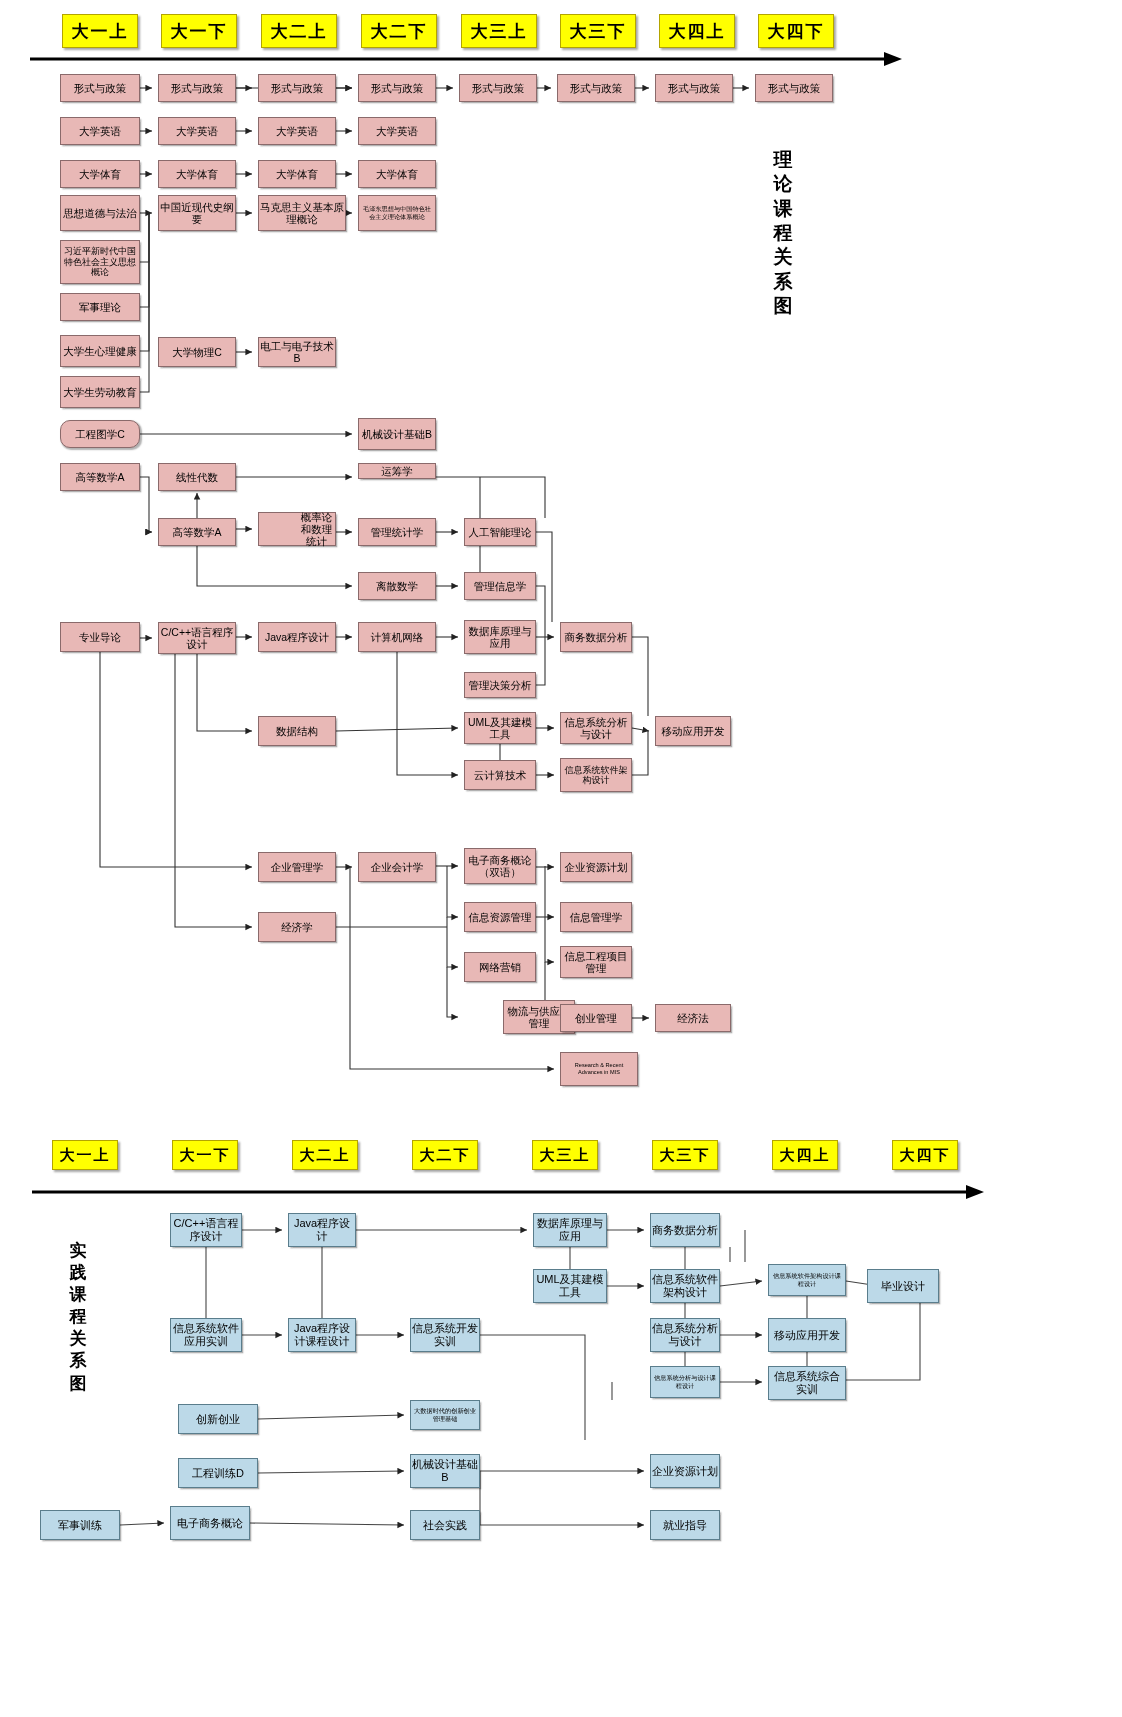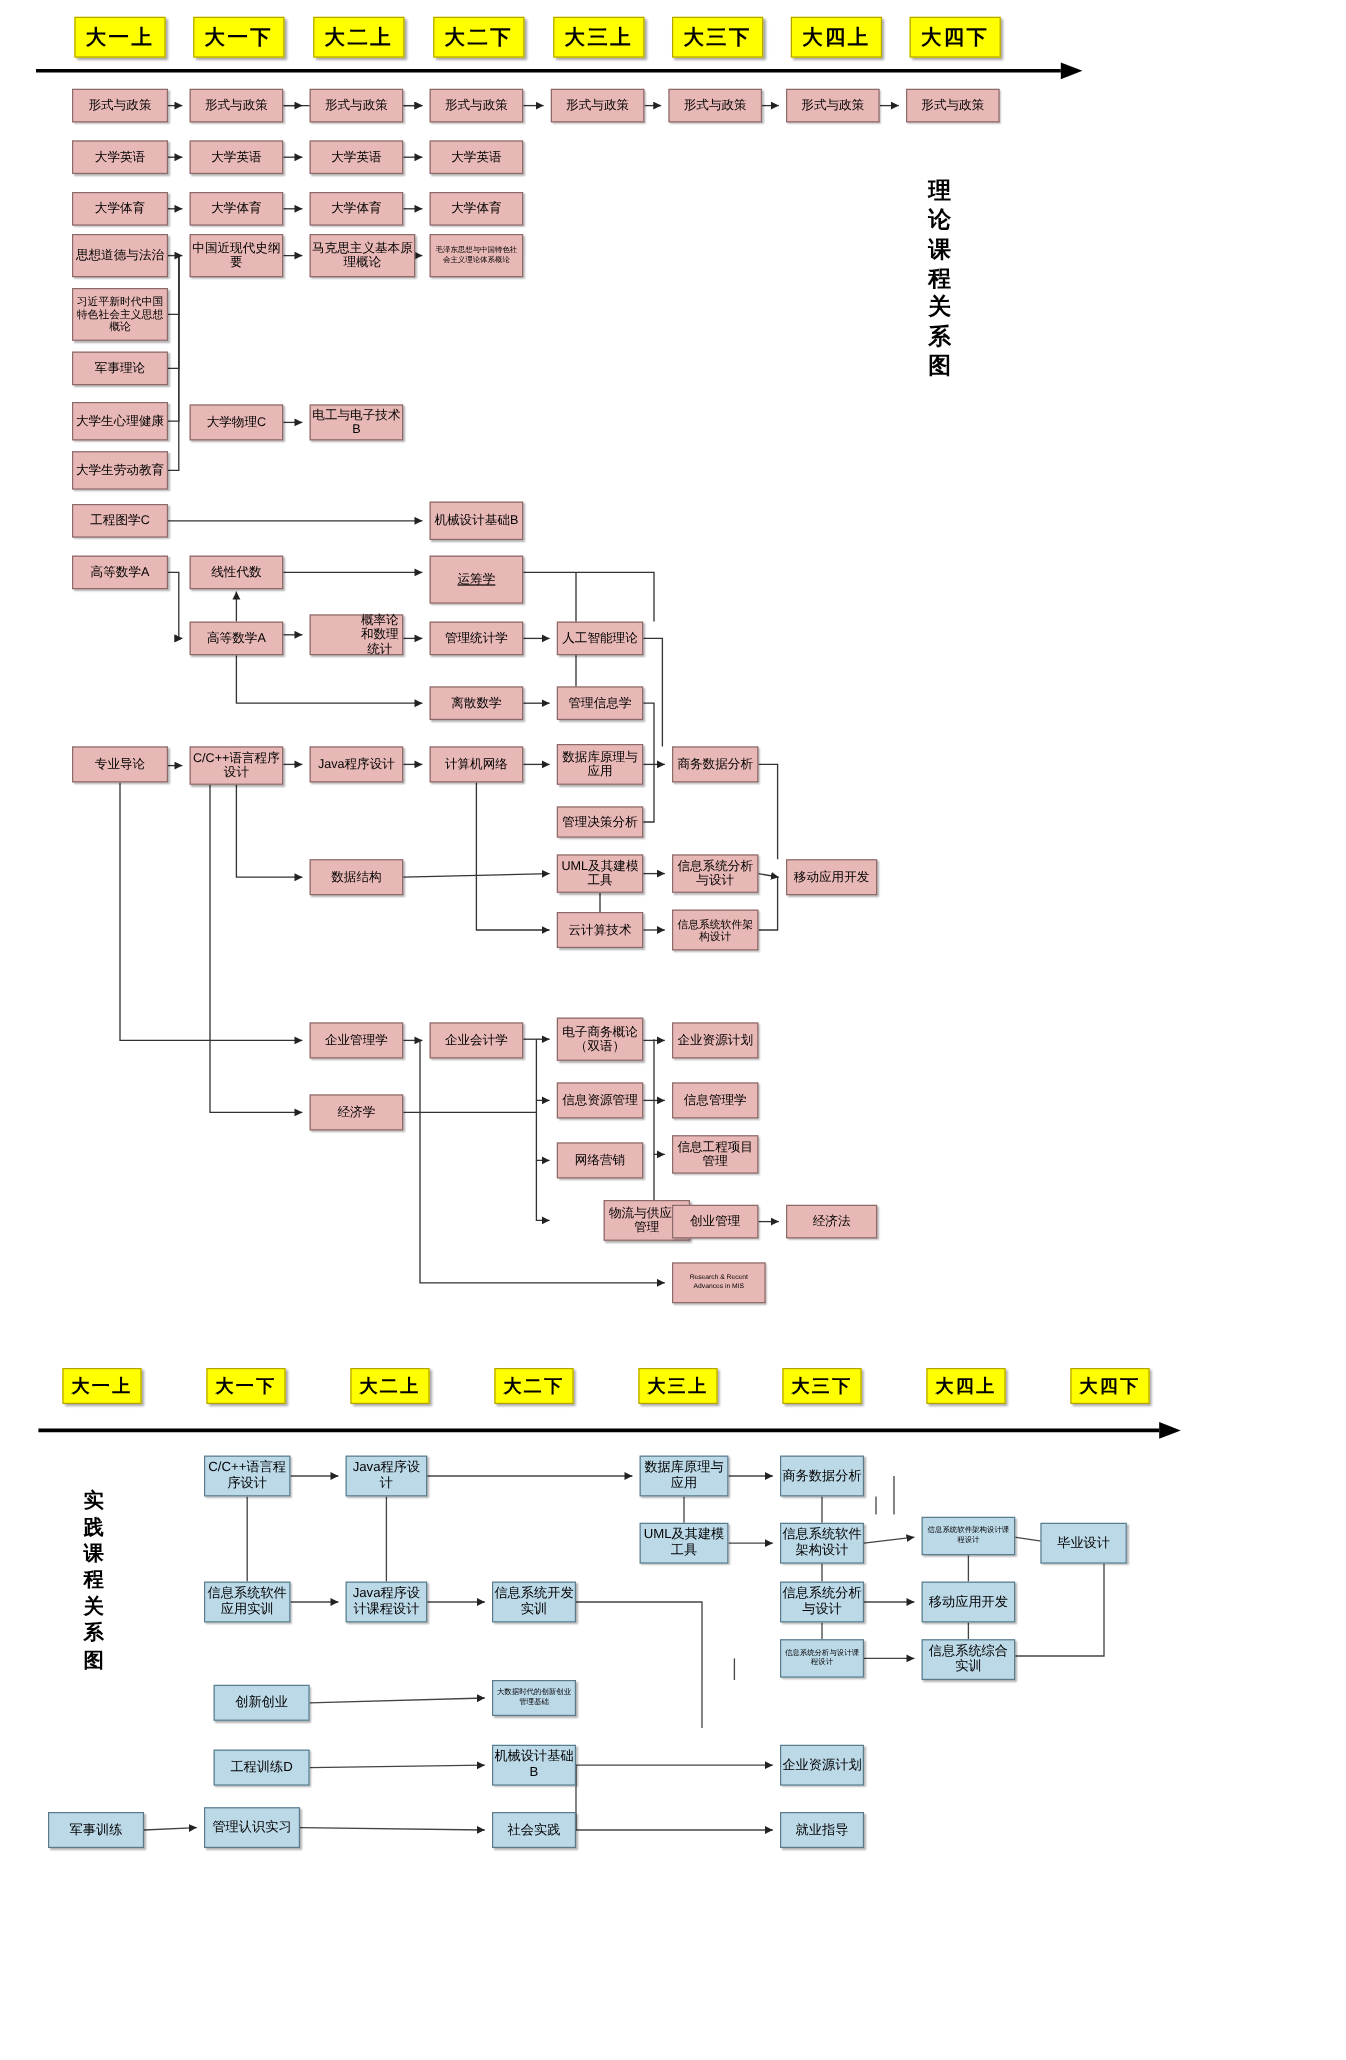--- a/index.html
+++ b/index.html
@@ -249,29 +249,29 @@
   <div class="node theory tiny" style="left:358px;top:195px;width:78px;height:36px;padding:2px;">毛泽东思想与中国特色社会主义理论体系概论</div>
 
   <div class="node theory sm" style="left:60px;top:240px;width:80px;height:44px;">习近平新时代中国特色社会主义思想概论</div>
   <div class="node theory" style="left:60px;top:293px;width:80px;height:28px;">军事理论</div>
   <div class="node theory" style="left:60px;top:335px;width:80px;height:32px;">大学生心理健康</div>
   <div class="node theory" style="left:60px;top:376px;width:80px;height:32px;">大学生劳动教育</div>
 
   <div class="node theory" style="left:158px;top:337px;width:78px;height:30px;">大学物理C</div>
   <div class="node theory" style="left:258px;top:337px;width:78px;height:30px;">电工与电子技术B</div>
 
-  <div class="node theory" style="left:60px;top:420px;width:80px;height:28px;">工程图学C</div>
+  <div class="node theory" style="left:60px;top:420px;width:80px;height:28px;border-radius:10px;">工程图学C</div>
   <div class="node theory" style="left:358px;top:418px;width:78px;height:32px;">机械设计基础B</div>
 
   <div class="node theory" style="left:60px;top:463px;width:80px;height:28px;">高等数学A</div>
   <div class="node theory" style="left:158px;top:463px;width:78px;height:28px;">线性代数</div>
   <div class="node theory" style="left:158px;top:518px;width:78px;height:28px;">高等数学A</div>
   <div class="node theory" style="left:258px;top:512px;width:78px;height:34px;padding-left:39px;">概率论和数理统计</div>
   <div class="node theory" style="left:358px;top:572px;width:78px;height:28px;">离散数学</div>
-  <div class="node theory" style="left:358px;top:463px;width:78px;height:40px;text-decoration:underline;">运筹学</div>
+  <div class="node theory" style="left:358px;top:463px;width:78px;height:16px;">运筹学</div>
   <div class="node theory" style="left:358px;top:518px;width:78px;height:28px;">管理统计学</div>
   <div class="node theory" style="left:464px;top:518px;width:72px;height:28px;">人工智能理论</div>
   <div class="node theory" style="left:464px;top:572px;width:72px;height:28px;">管理信息学</div>
 
   <div class="node theory" style="left:60px;top:622px;width:80px;height:30px;">专业导论</div>
   <div class="node theory" style="left:158px;top:622px;width:78px;height:32px;">C/C++语言程序设计</div>
   <div class="node theory" style="left:258px;top:622px;width:78px;height:30px;">Java程序设计</div>
   <div class="node theory" style="left:358px;top:622px;width:78px;height:30px;">计算机网络</div>
   <div class="node theory" style="left:464px;top:620px;width:72px;height:34px;">数据库原理与应用</div>
   <div class="node theory" style="left:560px;top:622px;width:72px;height:30px;">商务数据分析</div>
@@ -311,17 +311,17 @@
   <div class="node practice" style="left:650px;top:1318px;width:70px;height:34px;">信息系统分析与设计</div>
   <div class="node practice" style="left:768px;top:1318px;width:78px;height:34px;">移动应用开发</div>
   <div class="node practice tiny" style="left:650px;top:1366px;width:70px;height:32px;padding:2px;">信息系统分析与设计课程设计</div>
   <div class="node practice" style="left:768px;top:1366px;width:78px;height:34px;">信息系统综合实训</div>
   <div class="node practice" style="left:178px;top:1404px;width:80px;height:30px;">创新创业</div>
   <div class="node practice tiny" style="left:410px;top:1400px;width:70px;height:30px;padding:2px;">大数据时代的创新创业管理基础</div>
   <div class="node practice" style="left:178px;top:1458px;width:80px;height:30px;">工程训练D</div>
   <div class="node practice" style="left:410px;top:1454px;width:70px;height:34px;">机械设计基础B</div>
   <div class="node practice" style="left:650px;top:1454px;width:70px;height:34px;">企业资源计划</div>
   <div class="node practice" style="left:40px;top:1510px;width:80px;height:30px;">军事训练</div>
-  <div class="node practice" style="left:170px;top:1506px;width:80px;height:34px;">管理认识实习</div>
+  <div class="node practice" style="left:170px;top:1506px;width:80px;height:34px;">电子商务概论</div>
   <div class="node practice" style="left:410px;top:1510px;width:70px;height:30px;">社会实践</div>
   <div class="node practice" style="left:650px;top:1510px;width:70px;height:30px;">就业指导</div>
 
 </div>
 
 </body></html>

